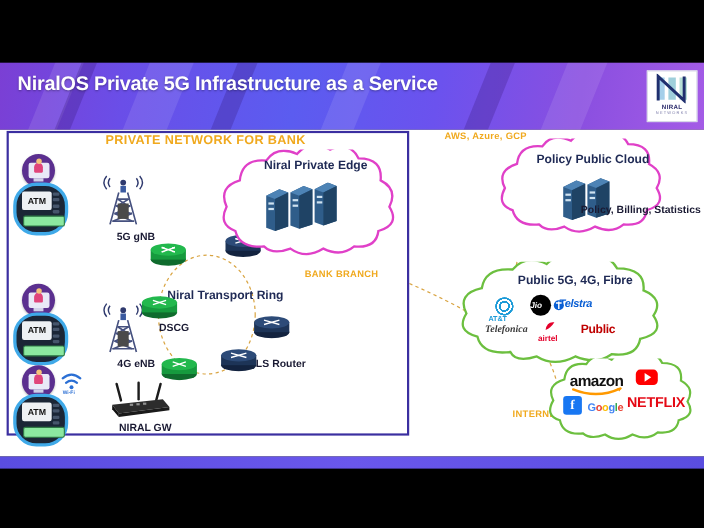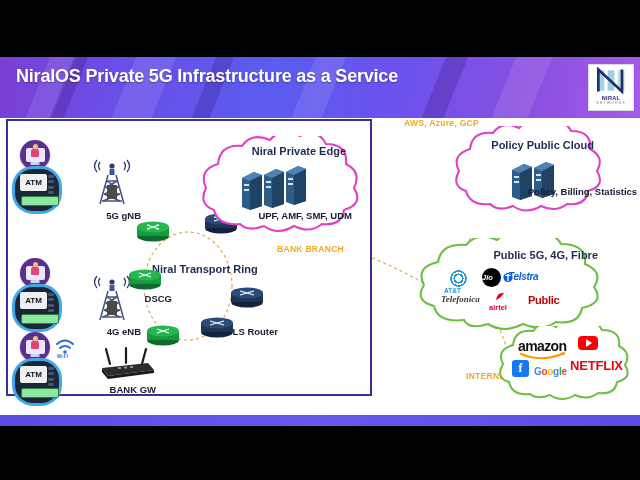--- a/index.html
+++ b/index.html
@@ -57,21 +57,21 @@
   .wifi-txt{position:absolute;font-size:4.5px;color:#2b6fd4;font-weight:bold;}
 
   
   .tower{position:absolute;width:44px;height:56px;}
 
   
   .rtr{position:absolute;width:34px;height:22px;}
 
   
   .cloud{position:absolute;}
-  .cloudtxt{position:absolute;text-align:right;white-space:nowrap;}
+  .cloudtxt{position:absolute;text-align:center;white-space:nowrap;}
 
   
   .brand{position:absolute;font-weight:bold;white-space:nowrap;}
   .att-ring{position:absolute;width:17px;height:17px;border-radius:50%;
     background:radial-gradient(circle at 50% 50%,#fff 0 28%,#1c9bd8 28% 42%,#fff 42% 55%,#1c9bd8 55% 70%,#fff 70%);}
   .jio-c{position:absolute;width:19px;height:19px;border-radius:50%;background:#000000;color:#fff;
     font-size:7.5px;font-weight:bold;display:flex;align-items:center;justify-content:flex-start;font-style:italic;}
   .fb{position:absolute;width:17px;height:17px;border-radius:3px;background:#1877f2;color:#fff;font-weight:bold;
     font-size:12px;display:flex;align-items:center;justify-content:center;font-family:"Liberation Serif",serif;}
   .yt{position:absolute;width:20px;height:14px;border-radius:4px;background:#ff0000;display:flex;align-items:center;justify-content:center;}
@@ -125,20 +125,21 @@
         <path d="M166,112 L206,100"></path>
         <path d="M236,100 L250,130"></path>
         <path d="M248,150 L226,182"></path>
         <path d="M300,110 C350,130 400,150 432,170"></path>
         <path d="M470,120 C466,140 462,156 472,166"></path>
         <path d="M500,212 C508,230 508,240 510,250"></path>
       </g>
     </svg>
 
     <div id="privbox"></div>
+    <div id="priv-title">PRIVATE NETWORK FOR BANK</div>
 
     <div class="person" style="left:20px;top:22px">
       <div class="mon"></div>
         <div class="bod"></div>
         <div class="hd"></div>
     </div>
     <div class="atm" style="left:12px;top:48px">
       <div class="scr">ATM</div>
       <div class="keys">
           <i></i>
@@ -224,21 +225,21 @@
       </g>
       <polygon points="6,22 52,17 58,24 12,30" fill="#2c2c2c"></polygon>
       <polygon points="6,22 12,30 12,33 6,26" fill="#111"></polygon>
       <polygon points="12,30 58,24 58,27 12,33" fill="#1a1a1a"></polygon>
       <g fill="#8f8f8f">
           <rect x="22" y="21" width="3" height="2"></rect>
           <rect x="28" y="20.5" width="3" height="2"></rect>
           <rect x="34" y="20" width="3" height="2"></rect>
         </g>
     </svg>
-    <div class="lbl" style="left:100px;top:266px;width:56px">BANK GW</div>
+    <div class="lbl" style="left:100px;top:266px;width:56px">NIRAL GW</div>
 
     <svg style="position:absolute;left:136px;top:104px;width:104px;height:128px" viewBox="0 0 104 128">
       <ellipse cx="52" cy="64" rx="44" ry="54" fill="none" stroke="#d9a441" stroke-width="1.1" stroke-dasharray="3,3"></ellipse>
     </svg>
     <div class="lbl ttl" style="left:152px;top:144px;width:74px;line-height:14px">Niral Transport Ring</div>
 
     <svg class="rtr" style="left:136px;top:102px" viewBox="0 0 34 22">
       <ellipse cx="17" cy="16" rx="16" ry="5.6" fill="#0f6b2d"></ellipse>
       <rect x="1" y="7" width="32" height="9" fill="#169a3e"></rect>
       <ellipse cx="17" cy="7" rx="16" ry="5.6" fill="#22b84d"></ellipse>
@@ -314,21 +315,20 @@
           <rect x="30" y="20" width="5" height="2" fill="#cfe2f0"></rect>
       </g>
       <g>
         <polygon points="50,6 62,0 70,3 70,35 58,39 50,36" fill="#2f5d8a"></polygon>
         <polygon points="50,6 62,0 70,3 58,9" fill="#4d83b5"></polygon>
         <polygon points="58,9 70,3 70,35 58,39" fill="#1f4365"></polygon>
         <rect x="52" y="12" width="5" height="2" fill="#cfe2f0"></rect>
           <rect x="52" y="17" width="5" height="2" fill="#cfe2f0"></rect>
       </g>
     </svg>
-    <div class="lbl cloudtxt" style="left:222px;top:92px;width:130px;line-height:11px">UPF, AMF, SMF, UDM</div>
     <div class="orange" style="left:277px;top:126px">BANK BRANCH</div>
 
     <div class="orange" style="left:404px;top:0px">AWS, Azure, GCP</div>
     <svg class="cloud" style="left:452px;top:8px;width:162px;height:96px" viewBox="0 0 162 96">
       <path d="M38 78 q-20 2 -24 -13 q-15 -5 -7 -20 q-8 -16 11 -22 q2 -18 23 -16 q9 -13 26 -5 q11 -13 28 -4
                q17 -7 24 7 q21 0 19 18 q15 8 7 22 q9 15 -9 20 q-2 15 -21 13 q-11 9 -26 2 q-15 9 -28 0 q-15 6 -23 -2 Z" fill="#fff" stroke="#e040c8" stroke-width="2.1"></path>
     </svg>
     <div class="lbl ttl cloudtxt" style="left:484px;top:22px;width:110px">Policy Public Cloud</div>
     <svg style="position:absolute;left:508px;top:42px;width:52px;height:42px" viewBox="0 0 52 42">
       <g>

